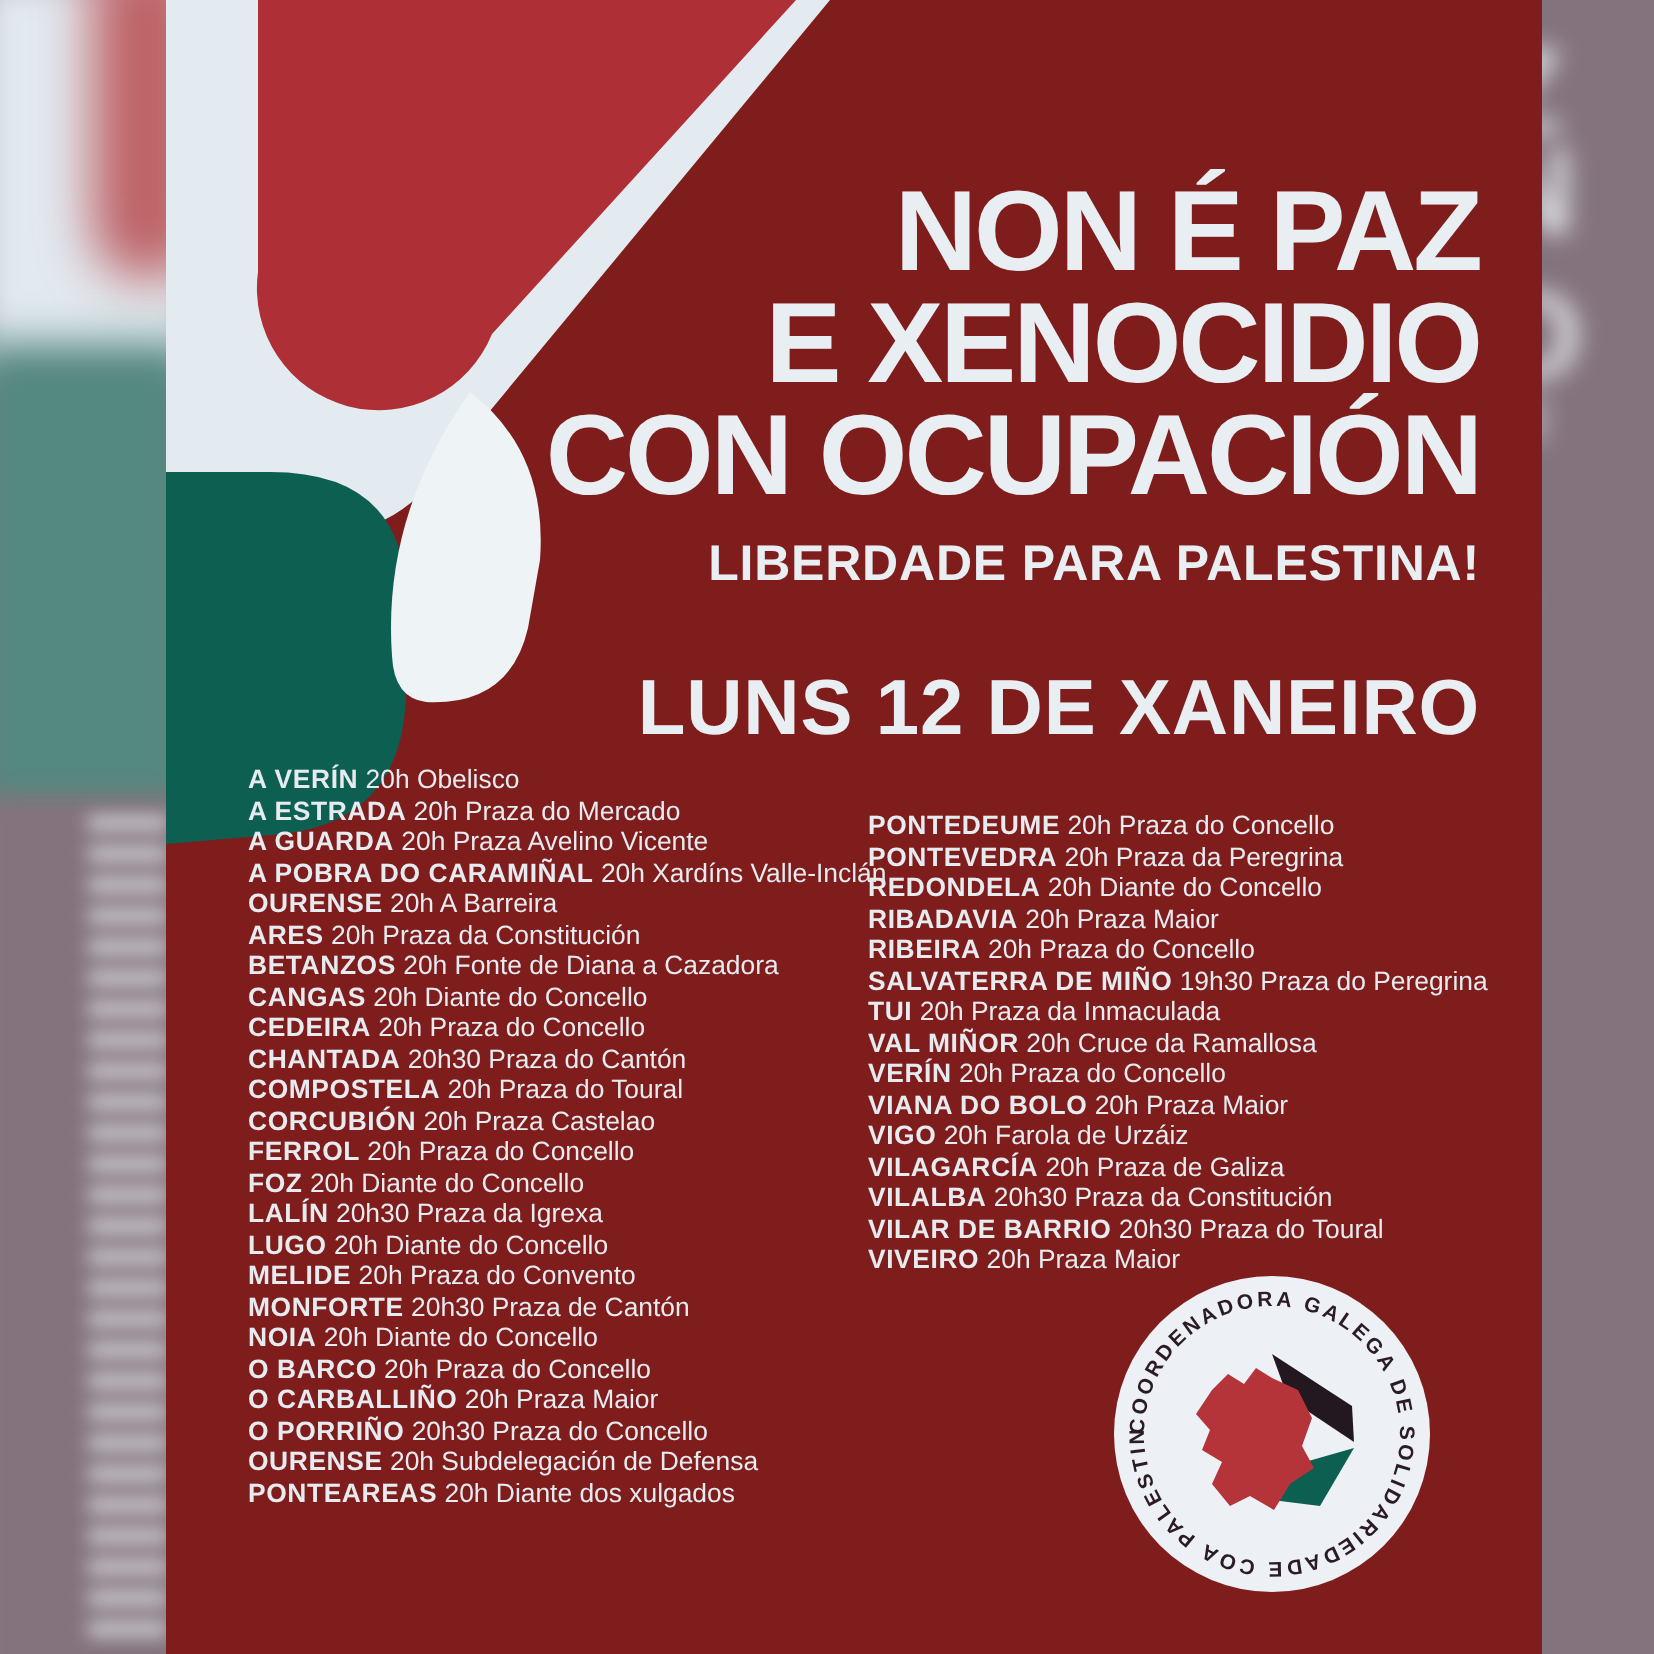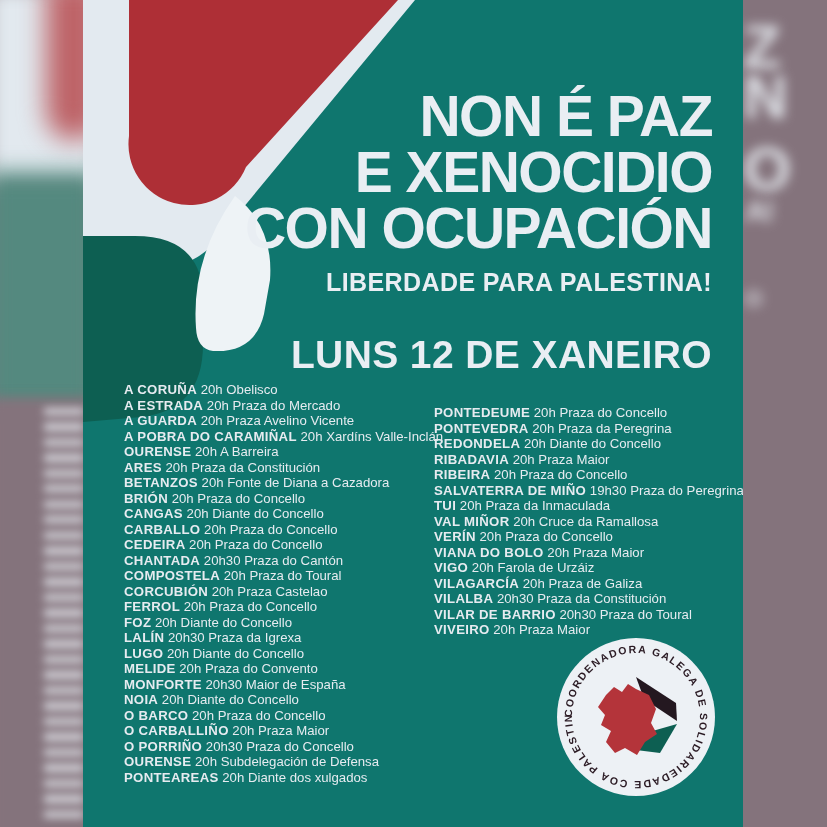--- a/index.html
+++ b/index.html
@@ -26,21 +26,21 @@
     filter:blur(6px);letter-spacing:-2px;line-height:1;opacity:.92;
   }
   .frag-0{top:16px;font-size:62px;}
   .frag-1{top:66px;font-size:62px;}
   .frag-2{top:138px;font-size:62px;}
   .frag-3{top:196px;font-size:30px;left:2px;}
   .frag-4{top:288px;font-size:22px;left:2px;}
   
   .poster{
     position:absolute;left:83px;top:0;width:660px;height:827px;
-    background:#0f766e;overflow:hidden;color:#e9edf2;
+    background:#7f1d1d;overflow:hidden;color:#e9edf2;padding-left:28px;
   }
   .deco{position:absolute;left:0;top:0;}
   .title-block{position:absolute;top:88px;right:31px;text-align:right;}
   .title-line{
     font-size:57px;font-weight:bold;line-height:56px;letter-spacing:-1.5px;
     color:#e9eef3;white-space:nowrap;
   }
   .subtitle{
     margin-top:12px;font-size:25px;font-weight:bold;letter-spacing:.4px;
     color:#e9eef3;white-space:nowrap;text-align:right;
@@ -88,40 +88,38 @@
   <div class="title-block">
     <div class="title-line">NON É PAZ</div>
     <div class="title-line">E XENOCIDIO</div>
     <div class="title-line">CON OCUPACIÓN</div>
     <div class="subtitle">LIBERDADE PARA PALESTINA!</div>
   </div>
 
   <div class="date-heading">LUNS 12 DE XANEIRO</div>
 
   <div class="events-col col-left">
-      <div class="event-row"><span class="city">A CORUÑA</span><span class="details"> 20h Obelisco</span></div>
+      <div class="event-row"><span class="city">A VERÍN</span><span class="details"> 20h Obelisco</span></div>
       <div class="event-row"><span class="city">A ESTRADA</span><span class="details"> 20h Praza do Mercado</span></div>
       <div class="event-row"><span class="city">A GUARDA</span><span class="details"> 20h Praza Avelino Vicente</span></div>
       <div class="event-row"><span class="city">A POBRA DO CARAMIÑAL</span><span class="details"> 20h Xardíns Valle-Inclán</span></div>
       <div class="event-row"><span class="city">OURENSE</span><span class="details"> 20h A Barreira</span></div>
       <div class="event-row"><span class="city">ARES</span><span class="details"> 20h Praza da Constitución</span></div>
       <div class="event-row"><span class="city">BETANZOS</span><span class="details"> 20h Fonte de Diana a Cazadora</span></div>
-      <div class="event-row"><span class="city">BRIÓN</span><span class="details"> 20h Praza do Concello</span></div>
       <div class="event-row"><span class="city">CANGAS</span><span class="details"> 20h Diante do Concello</span></div>
-      <div class="event-row"><span class="city">CARBALLO</span><span class="details"> 20h Praza do Concello</span></div>
       <div class="event-row"><span class="city">CEDEIRA</span><span class="details"> 20h Praza do Concello</span></div>
       <div class="event-row"><span class="city">CHANTADA</span><span class="details"> 20h30 Praza do Cantón</span></div>
       <div class="event-row"><span class="city">COMPOSTELA</span><span class="details"> 20h Praza do Toural</span></div>
       <div class="event-row"><span class="city">CORCUBIÓN</span><span class="details"> 20h Praza Castelao</span></div>
       <div class="event-row"><span class="city">FERROL</span><span class="details"> 20h Praza do Concello</span></div>
       <div class="event-row"><span class="city">FOZ</span><span class="details"> 20h Diante do Concello</span></div>
       <div class="event-row"><span class="city">LALÍN</span><span class="details"> 20h30 Praza da Igrexa</span></div>
       <div class="event-row"><span class="city">LUGO</span><span class="details"> 20h Diante do Concello</span></div>
       <div class="event-row"><span class="city">MELIDE</span><span class="details"> 20h Praza do Convento</span></div>
-      <div class="event-row"><span class="city">MONFORTE</span><span class="details"> 20h30 Maior de España</span></div>
+      <div class="event-row"><span class="city">MONFORTE</span><span class="details"> 20h30 Praza de Cantón</span></div>
       <div class="event-row"><span class="city">NOIA</span><span class="details"> 20h Diante do Concello</span></div>
       <div class="event-row"><span class="city">O BARCO</span><span class="details"> 20h Praza do Concello</span></div>
       <div class="event-row"><span class="city">O CARBALLIÑO</span><span class="details"> 20h Praza Maior</span></div>
       <div class="event-row"><span class="city">O PORRIÑO</span><span class="details"> 20h30 Praza do Concello</span></div>
       <div class="event-row"><span class="city">OURENSE</span><span class="details"> 20h Subdelegación de Defensa</span></div>
       <div class="event-row"><span class="city">PONTEAREAS</span><span class="details"> 20h Diante dos xulgados</span></div>
     </div>
   <div class="events-col col-right">
       <div class="event-row"><span class="city">PONTEDEUME</span><span class="details"> 20h Praza do Concello</span></div>
       <div class="event-row"><span class="city">PONTEVEDRA</span><span class="details"> 20h Praza da Peregrina</span></div>

